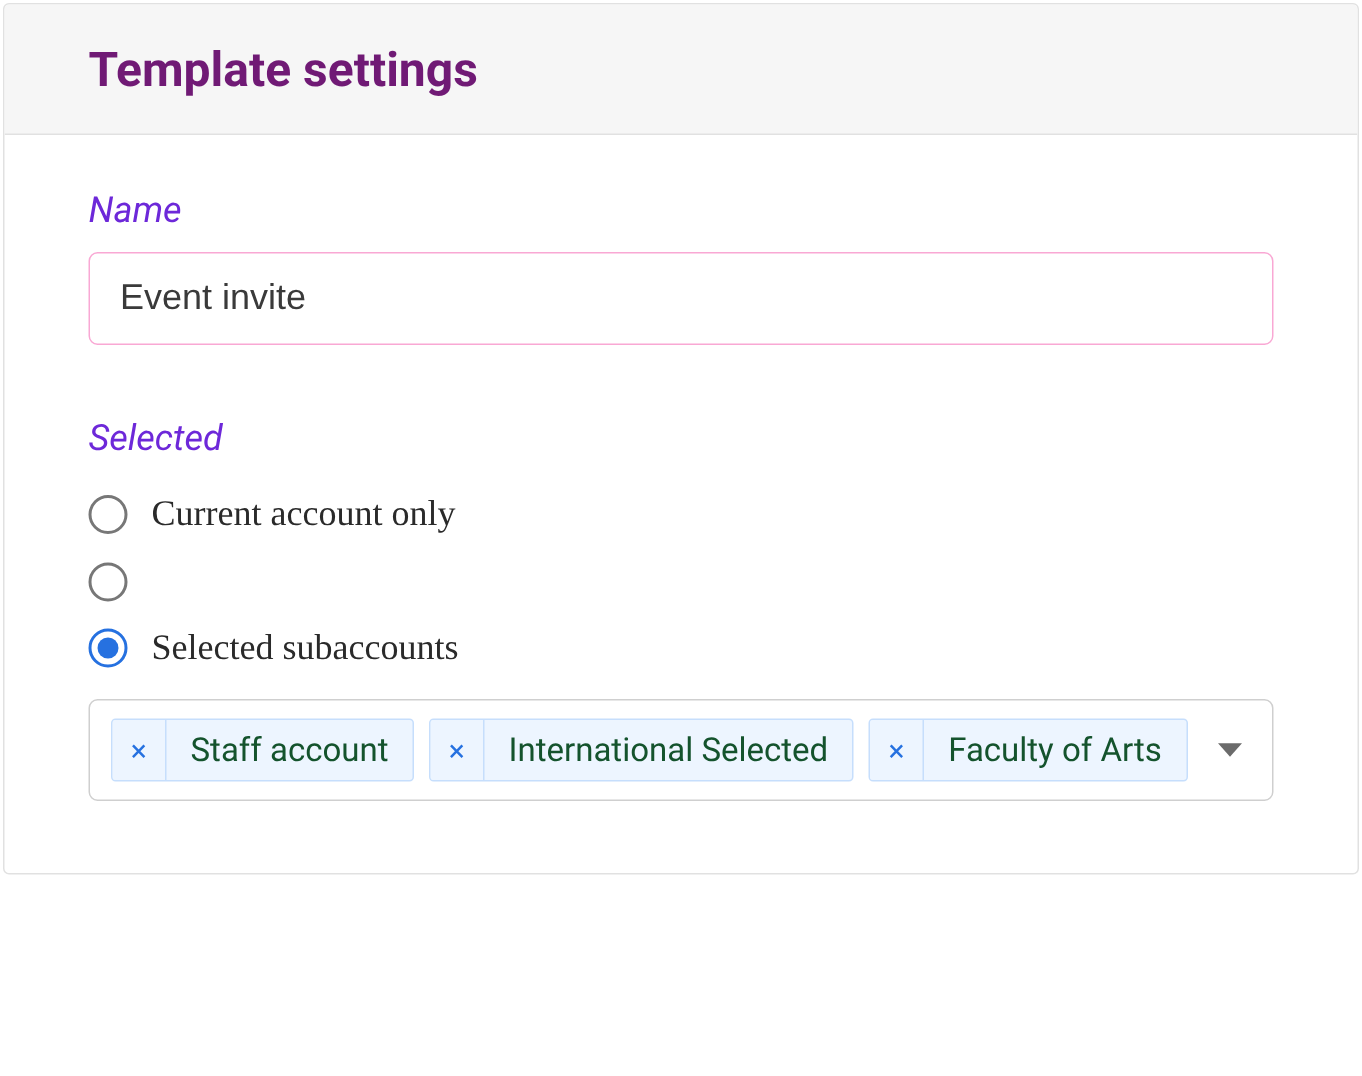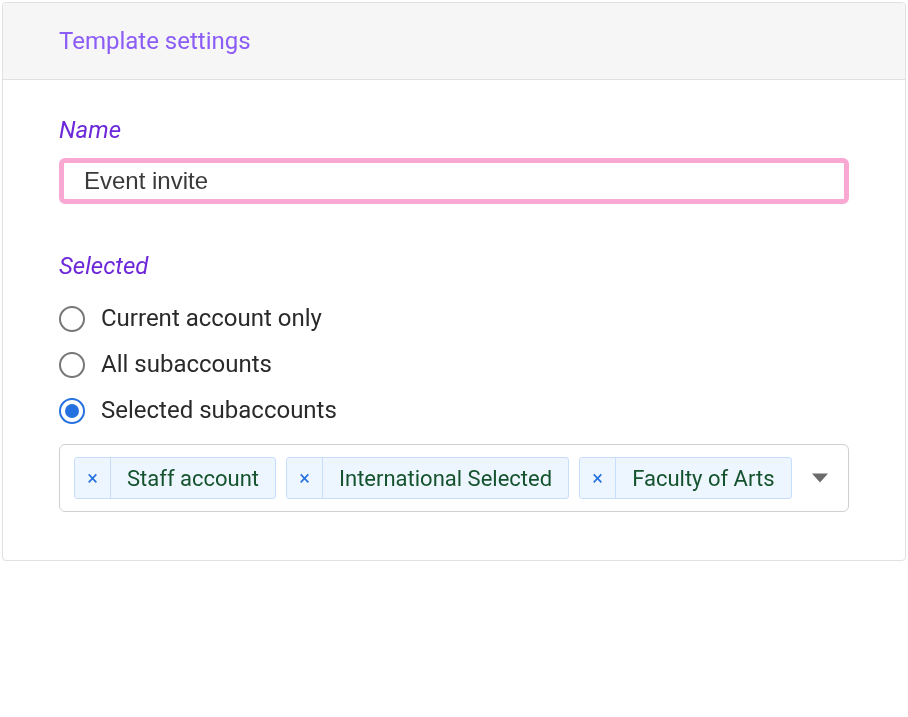--- a/index.html
+++ b/index.html
@@ -20,55 +20,56 @@
       overflow: hidden;
       background: #ffffff;
       margin: 2px;
     }
     .panel-header {
       background: #f6f6f6;
       border-bottom: 1px solid #e1e1e1;
       padding: 24px 56px;
     }
     .panel-header h2 {
-      font-size: 24px;
-      font-weight: 400;
-      color: #8b5cf6;
+      font-size: 32px;
+      font-weight: 700;
+      color: #701a75;
     }
     .panel-body {
       padding: 36px 56px 48px 56px;
     }
     .field-label {
       font-size: 24px;
       color: #6d28d9;
       margin-bottom: 14px;
       display: block;
       font-style: italic;
     }
     .text-input {
       width: 100%;
       font-size: 24px;
-      padding: 4px 20px;
-      border: 5px solid #f9a8d4;
+      padding: 16px 20px;
+      border: 1px solid #f9a8d4;
       border-radius: 6px;
       color: #3a3a3a;
       background: #ffffff;
     }
     .section-gap {
       height: 48px;
     }
     .radio-group {
       margin-top: 24px;
     }
     .radio-row {
       display: flex;
-      align-items: flex-end;
+      align-items: flex-start;
       gap: 16px;
       margin-bottom: 18px;
       cursor: pointer;
+      font-family: Liberation Serif, serif;
     }
     .radio-circle {
       width: 26px;
       height: 26px;
       border: 2px solid #777;
       border-radius: 50%;
       display: flex;
       align-items: center;
       justify-content: center;
       flex-shrink: 0;
@@ -165,21 +166,20 @@
 
     <div class="radio-group">
 
       <div class="radio-row">
         <span class="radio-circle"></span>
         <span class="radio-label">Current account only</span>
       </div>
 
       <div class="radio-row">
         <span class="radio-circle"></span>
-        <span class="radio-label">All subaccounts</span>
       </div>
 
       <div class="radio-row">
         <span class="radio-circle selected">
             <span class="radio-dot"></span>
           </span>
         <span class="radio-label">Selected subaccounts</span>
       </div>
 
     </div>

